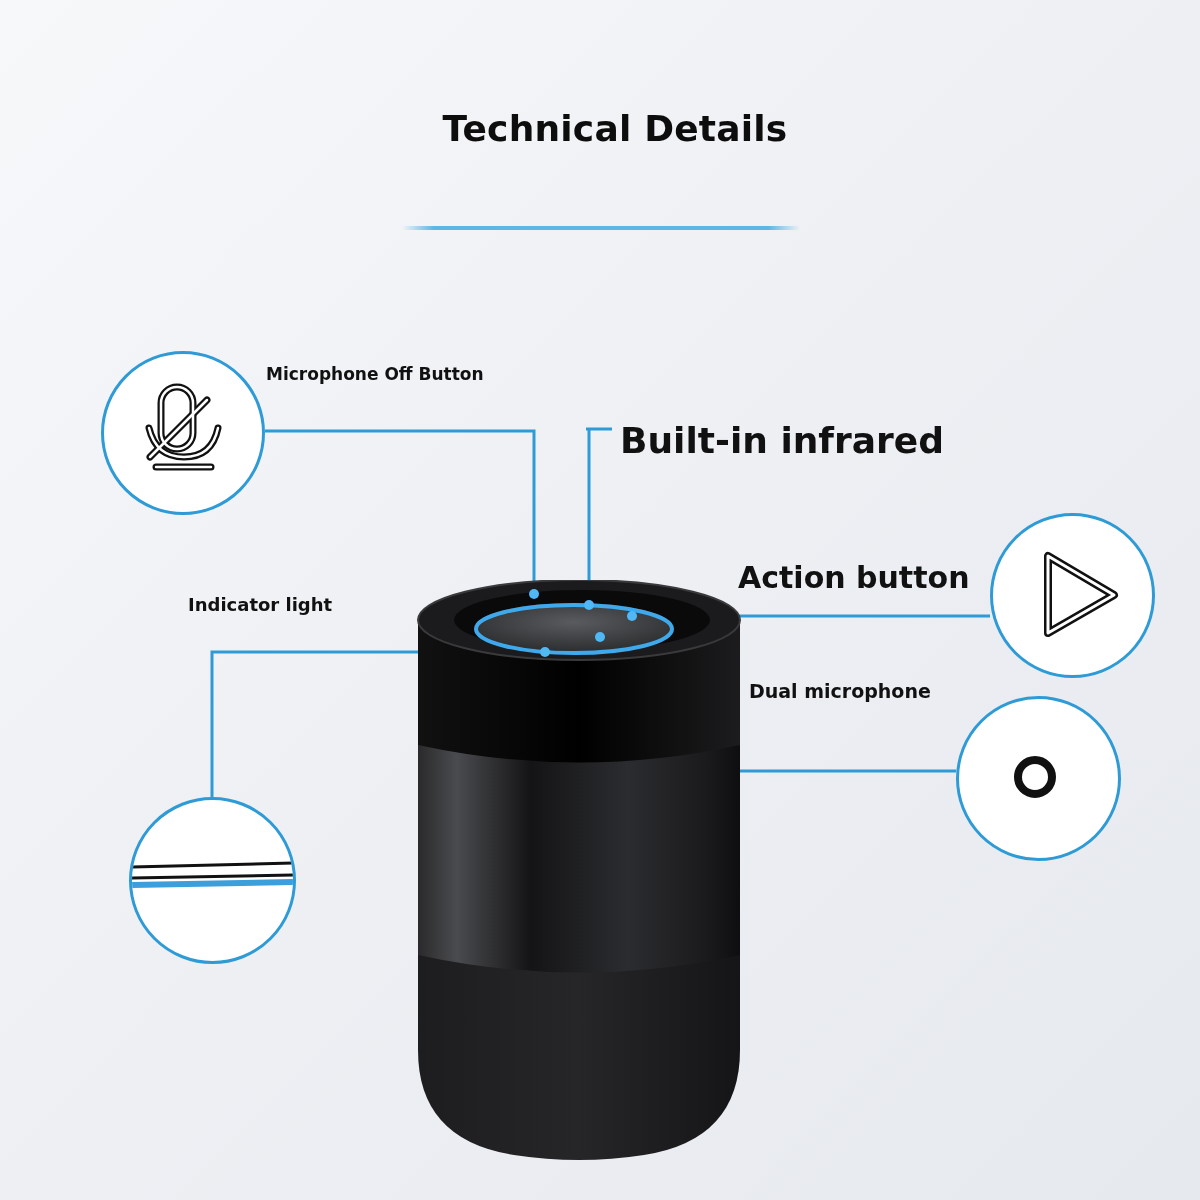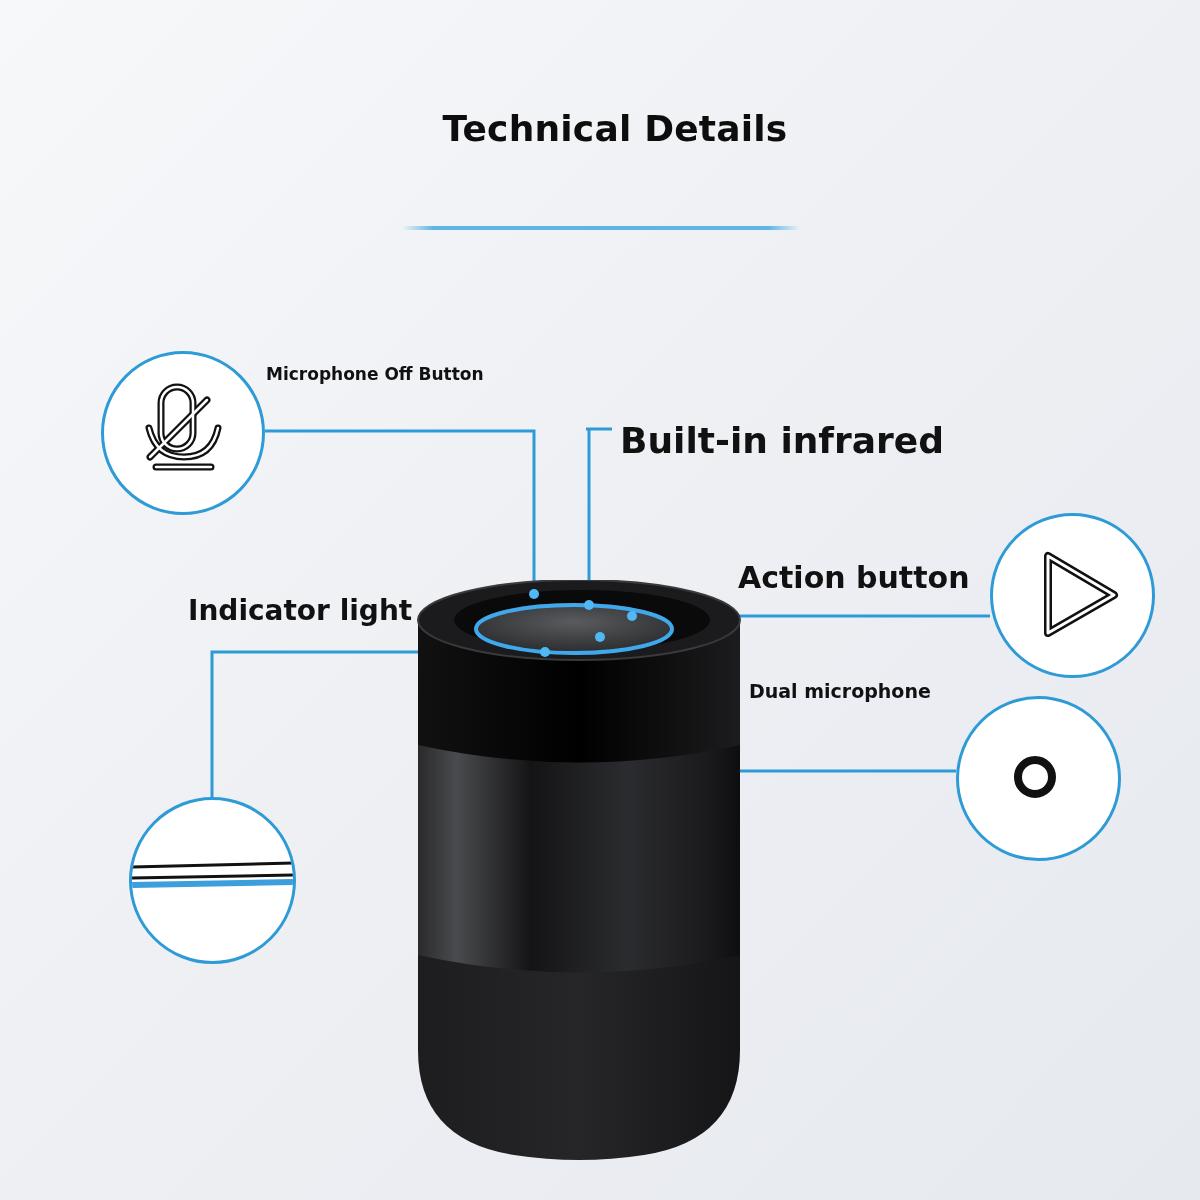--- a/index.html
+++ b/index.html
@@ -7,21 +7,21 @@
     background:linear-gradient(135deg,#f7f8fa 0%,#eef0f4 45%,#e6e9ee 100%);
     font-family:"DejaVu Sans","Liberation Sans",sans-serif;color:#111;}
   .abs{position:absolute;}
   .title{left:0;width:1182px;top:108px;text-align:center;font-size:36px;font-weight:bold;letter-spacing:0.2px;color:#0d0d0d;padding-left:24px;}
   .divider{left:402px;top:226px;width:398px;height:4px;border-radius:3px;
     background:linear-gradient(90deg,rgba(93,183,229,0) 0%,#5db6e3 8%,#5db6e3 92%,rgba(93,183,229,0) 100%);}
   .label{font-weight:bold;color:#111;white-space:nowrap;}
   .lbl-mic{left:266px;top:364px;font-size:17px;}
   .lbl-ir{left:620px;top:382px;font-size:36px;line-height:35px;margin-top:41px;}
   .lbl-action{left:738px;top:560px;font-size:30px;}
-  .lbl-indicator{left:188px;top:594px;font-size:28px;}
+  .lbl-indicator{left:188px;top:594px;font-size:18px;}
   .lbl-dual{left:749px;top:680px;font-size:19px;}
   .circle{border:3px solid #2f9bd6;border-radius:50%;background:#fff;box-sizing:border-box;}
   .c-mic{left:101px;top:351px;width:164px;height:164px;}
   .c-action{left:990px;top:513px;width:165px;height:165px;}
   .c-dual{left:956px;top:696px;width:165px;height:165px;}
   .c-ind{left:129px;top:797px;width:167px;height:167px;overflow:hidden;}
   .circle svg{position:absolute;left:0;top:0;}
   svg.lines{position:absolute;left:0;top:0;}
   
   .speaker{left:414px;top:580px;width:330px;height:585px;}

